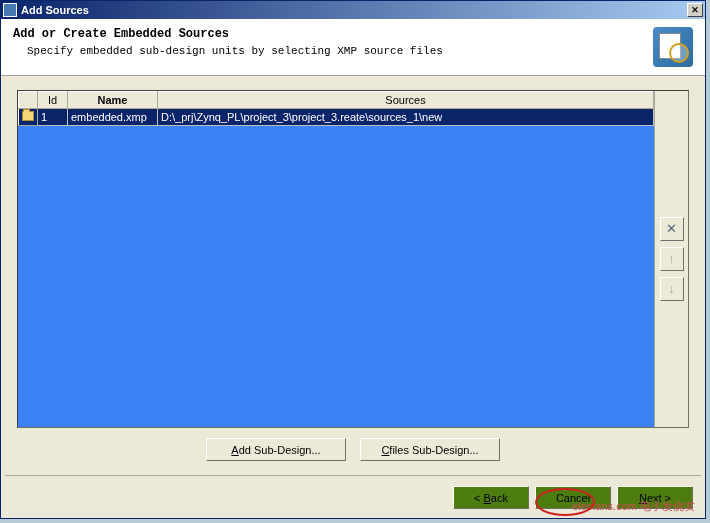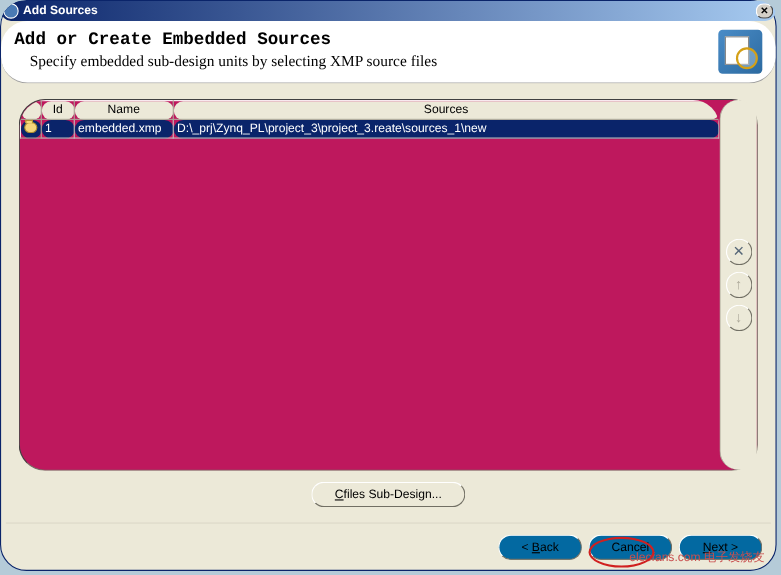--- a/index.html
+++ b/index.html
@@ -1,56 +1,56 @@
 <!DOCTYPE html>
 <html><head>
 <meta charset="utf-8">
 <style>
-* { box-sizing: border-box; margin: 0; padding: 0; font-family: "Microsoft Sans Serif", Tahoma, sans-serif; font-size: 11px; border-radius: 24px; }
+* { box-sizing: border-box; margin: 0; padding: 0; font-family: "Microsoft Sans Serif", Tahoma, sans-serif; font-size: 11px; }
 body { background: #b5cbd8; width: 710px; height: 523px; overflow: hidden; }
 
 .window { width: 706px; height: 519px; background: #ece9d8; border: 1px solid #0a246a; position: relative; }
 .titlebar { height: 18px; background: linear-gradient(to right, #0a246a, #a6caf0); color: #fff; display: flex; align-items: center; padding: 0 2px; }
 .titlebar-icon { width: 14px; height: 14px; background: #4a7ab4; margin-right: 4px; display: inline-block; border: 1px solid #fff; }
 .titlebar-text { flex: 1; font-weight: bold; font-size: 11px; }
 .close-btn { width: 16px; height: 14px; background: #d4d0c8; border: 1px solid #fff; border-right-color: #404040; border-bottom-color: #404040; font-size: 9px; font-weight: bold; text-align: center; line-height: 12px; color: #000; cursor: pointer; font-family: Marlett, Arial; }
 
 .header-area { background: #fff; border-bottom: 1px solid #a0a0a0; padding: 8px 12px; display: flex; align-items: flex-start; }
 .header-text { flex: 1; }
-.header-title { font-family: "Courier New", monospace; font-weight: bold; font-size: 16px; margin-bottom: 4px; }
-.header-desc { font-family: Liberation Serif, serif; font-size: 14px; padding-left: 14px; }
+.header-title { font-family: "Courier New", monospace; font-weight: bold; font-size: 12px; margin-bottom: 4px; }
+.header-desc { font-family: Liberation Mono, monospace; font-size: 11px; padding-left: 14px; }
 .header-icon { width: 40px; height: 40px; background: linear-gradient(135deg, #4a8cc7, #2c6aa0); border-radius: 4px; position: relative; margin-left: 8px; }
 .header-icon::before { content: ""; position: absolute; top: 6px; left: 6px; width: 20px; height: 24px; background: #fff; border: 1px solid #888; }
 .header-icon::after { content: ""; position: absolute; bottom: 4px; right: 4px; width: 16px; height: 16px; border: 2px solid #d4a017; border-radius: 50%; background: rgba(255,255,255,0.3); }
 
 .content-area { padding: 14px 16px 8px 16px; }
-.table-panel { background: #be185d; border: 1px solid #716f64; border-top-color: #404040; border-left-color: #404040; height: 338px; position: relative; display: flex; }
+.table-panel { background: #3b82f6; border: 1px solid #716f64; border-top-color: #404040; border-left-color: #404040; height: 338px; position: relative; display: flex; }
 .grid-wrap { flex: 1; overflow: hidden; }
 .side-buttons { width: 34px; display: flex; flex-direction: column; align-items: center; justify-content: center; gap: 6px; background: #ece9d8; border-left: 1px solid #aca899; }
 .side-btn { width: 24px; height: 24px; background: #ece9d8; border: 1px solid #fff; border-right-color: #716f64; border-bottom-color: #716f64; text-align: center; line-height: 22px; font-size: 13px; color: #567; cursor: pointer; }
 .side-btn.disabled { color: #aca899; }
 
 table.grid { border-collapse: collapse; width: 100%; }
 table.grid th { background: #ece9d8; border: 1px solid #aca899; border-top: 1px solid #fff; border-left: 1px solid #fff; font-weight: normal; padding: 1px 4px; text-align: center; height: 17px; font-size: 11px; }
 table.grid th.corner { width: 18px; }
 table.grid th.id-col { width: 30px; }
-table.grid th.name-col { width: 90px; }
+table.grid th.name-col { width: 90px; font-weight: bold; }
 table.grid td { border: 1px solid #c0c0c0; padding: 1px 3px; height: 17px; background: #fff; font-size: 11px; }
 table.grid tr.selected td { background: #0a246a; color: #fff; }
 table.grid td.row-handle { background: #ece9d8; border: 1px solid #aca899; border-top: 1px solid #fff; border-left: 1px solid #fff; text-align: center; width: 18px; }
 .folder-icon { display: inline-block; width: 12px; height: 10px; background: #f5d57a; border: 1px solid #b08f2e; position: relative; }
 .folder-icon::before { content: ""; position: absolute; top: -3px; left: 0; width: 5px; height: 2px; background: #f5d57a; border: 1px solid #b08f2e; border-bottom: none; }
 
 .button-row { display: flex; justify-content: center; gap: 14px; padding: 10px 0 6px 0; }
 .wiz-btn { min-width: 140px; height: 23px; background: #ece9d8; border: 1px solid #716f64; border-top-color: #fff; border-left-color: #fff; padding: 0 10px; cursor: pointer; font-size: 11px; }
 .wiz-btn .u { text-decoration: underline; }
 
 .footer-sep { border-top: 1px solid #aca899; margin: 0 4px; }
 .nav-row { display: flex; justify-content: flex-end; align-items: center; gap: 6px; padding: 10px 12px 0 0; position: relative; }
-.nav-btn { width: 76px; height: 23px; background: #0369a1; border: 1px solid #716f64; border-top-color: #fff; border-left-color: #fff; cursor: pointer; font-size: 11px; }
+.nav-btn { width: 76px; height: 23px; background: #4d7c0f; border: 1px solid #716f64; border-top-color: #fff; border-left-color: #fff; cursor: pointer; font-size: 11px; }
 .nav-btn .u { text-decoration: underline; }
 
 .watermark { position: absolute; right: 10px; bottom: 4px; color: #c94f4f; font-size: 14px; font-family: Arial; pointer-events: none; text-align: center; }
 .watermark .circle { position: absolute; right: 100px; bottom: -2px; width: 60px; height: 28px; border: 2px solid #d02020; border-radius: 50%; }
 </style>
 </head>
 <body>
 
 <div class="window">
   <div class="titlebar">
@@ -90,20 +90,21 @@
         </table>
       </div>
       <div class="side-buttons">
         <div class="side-btn">✕</div>
         <div class="side-btn disabled">↑</div>
         <div class="side-btn disabled">↓</div>
       </div>
     </div>
 
     <div class="button-row">
+      <button class="wiz-btn"><span></span><span class="u">A</span><span>dd Sub-Design...</span></button>
       <button class="wiz-btn"><span></span><span class="u">C</span><span>files Sub-Design...</span></button>
     </div>
   </div>
 
   <div class="footer-sep"></div>
   <div class="nav-row">
     <button class="nav-btn"><span>&lt; </span><span class="u">B</span><span>ack</span></button>
     <button class="nav-btn">Cancel</button>
     <button class="nav-btn"><span></span><span class="u">N</span><span>ext &gt;</span></button>
   </div>

